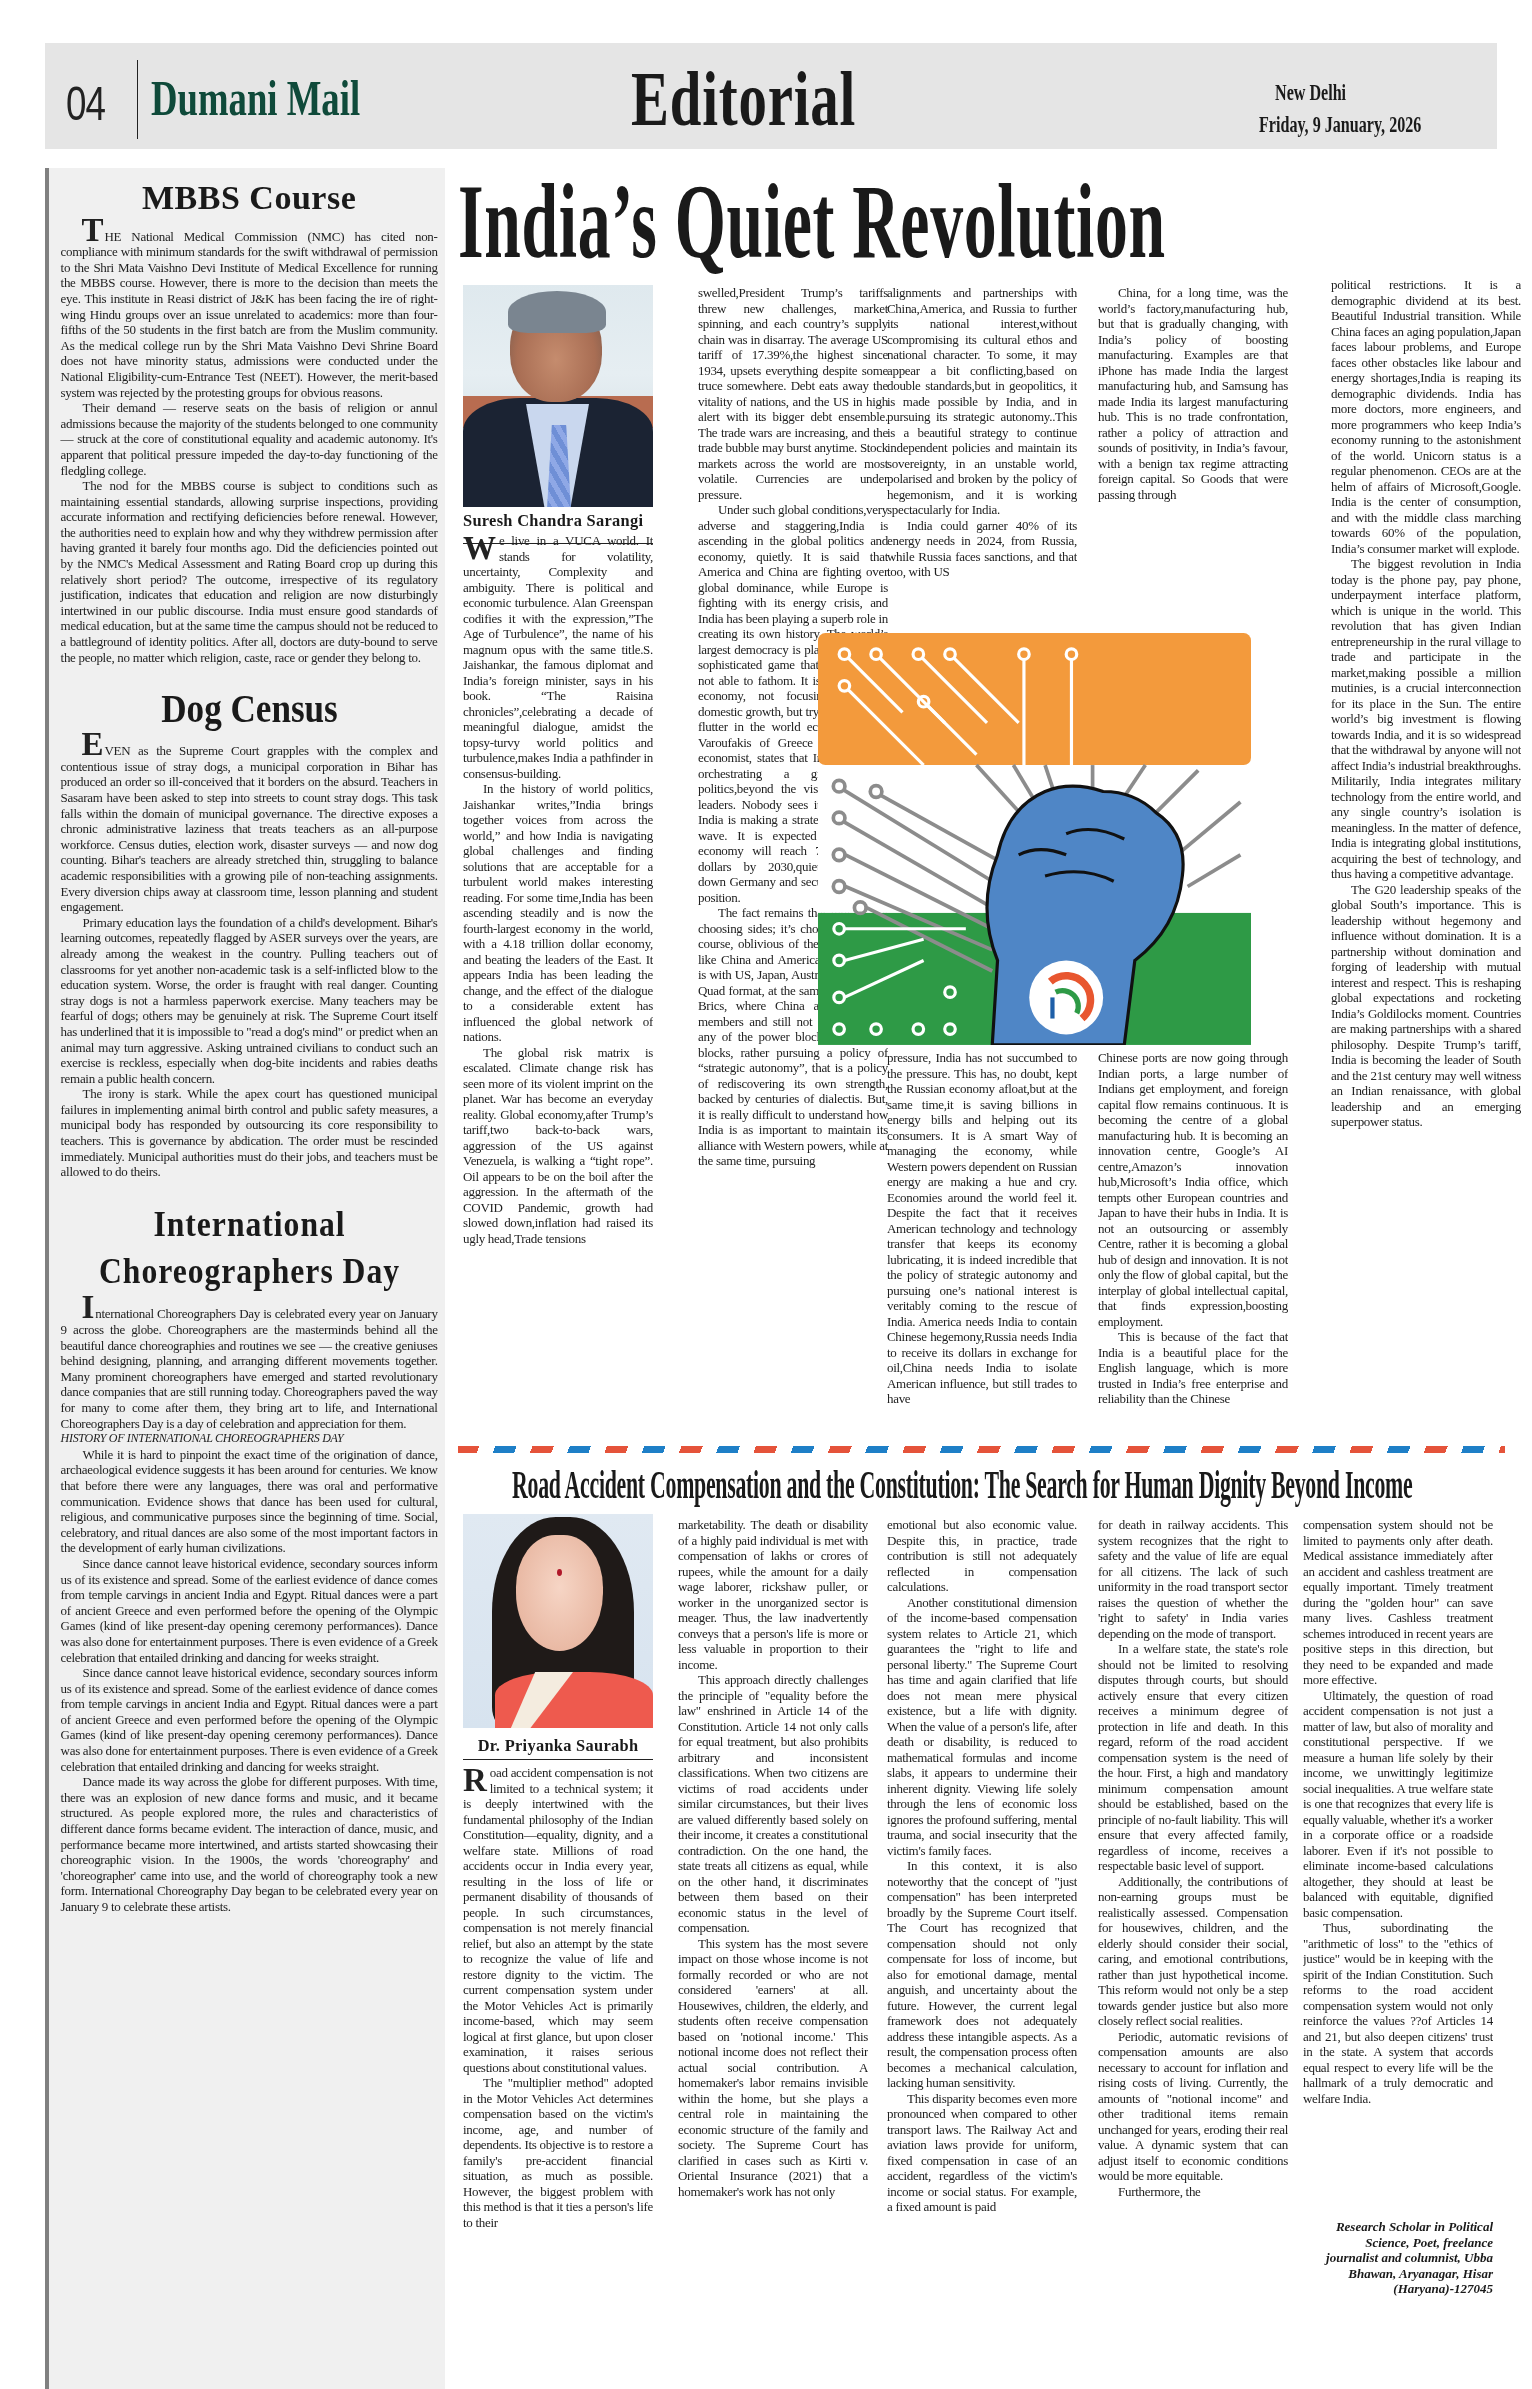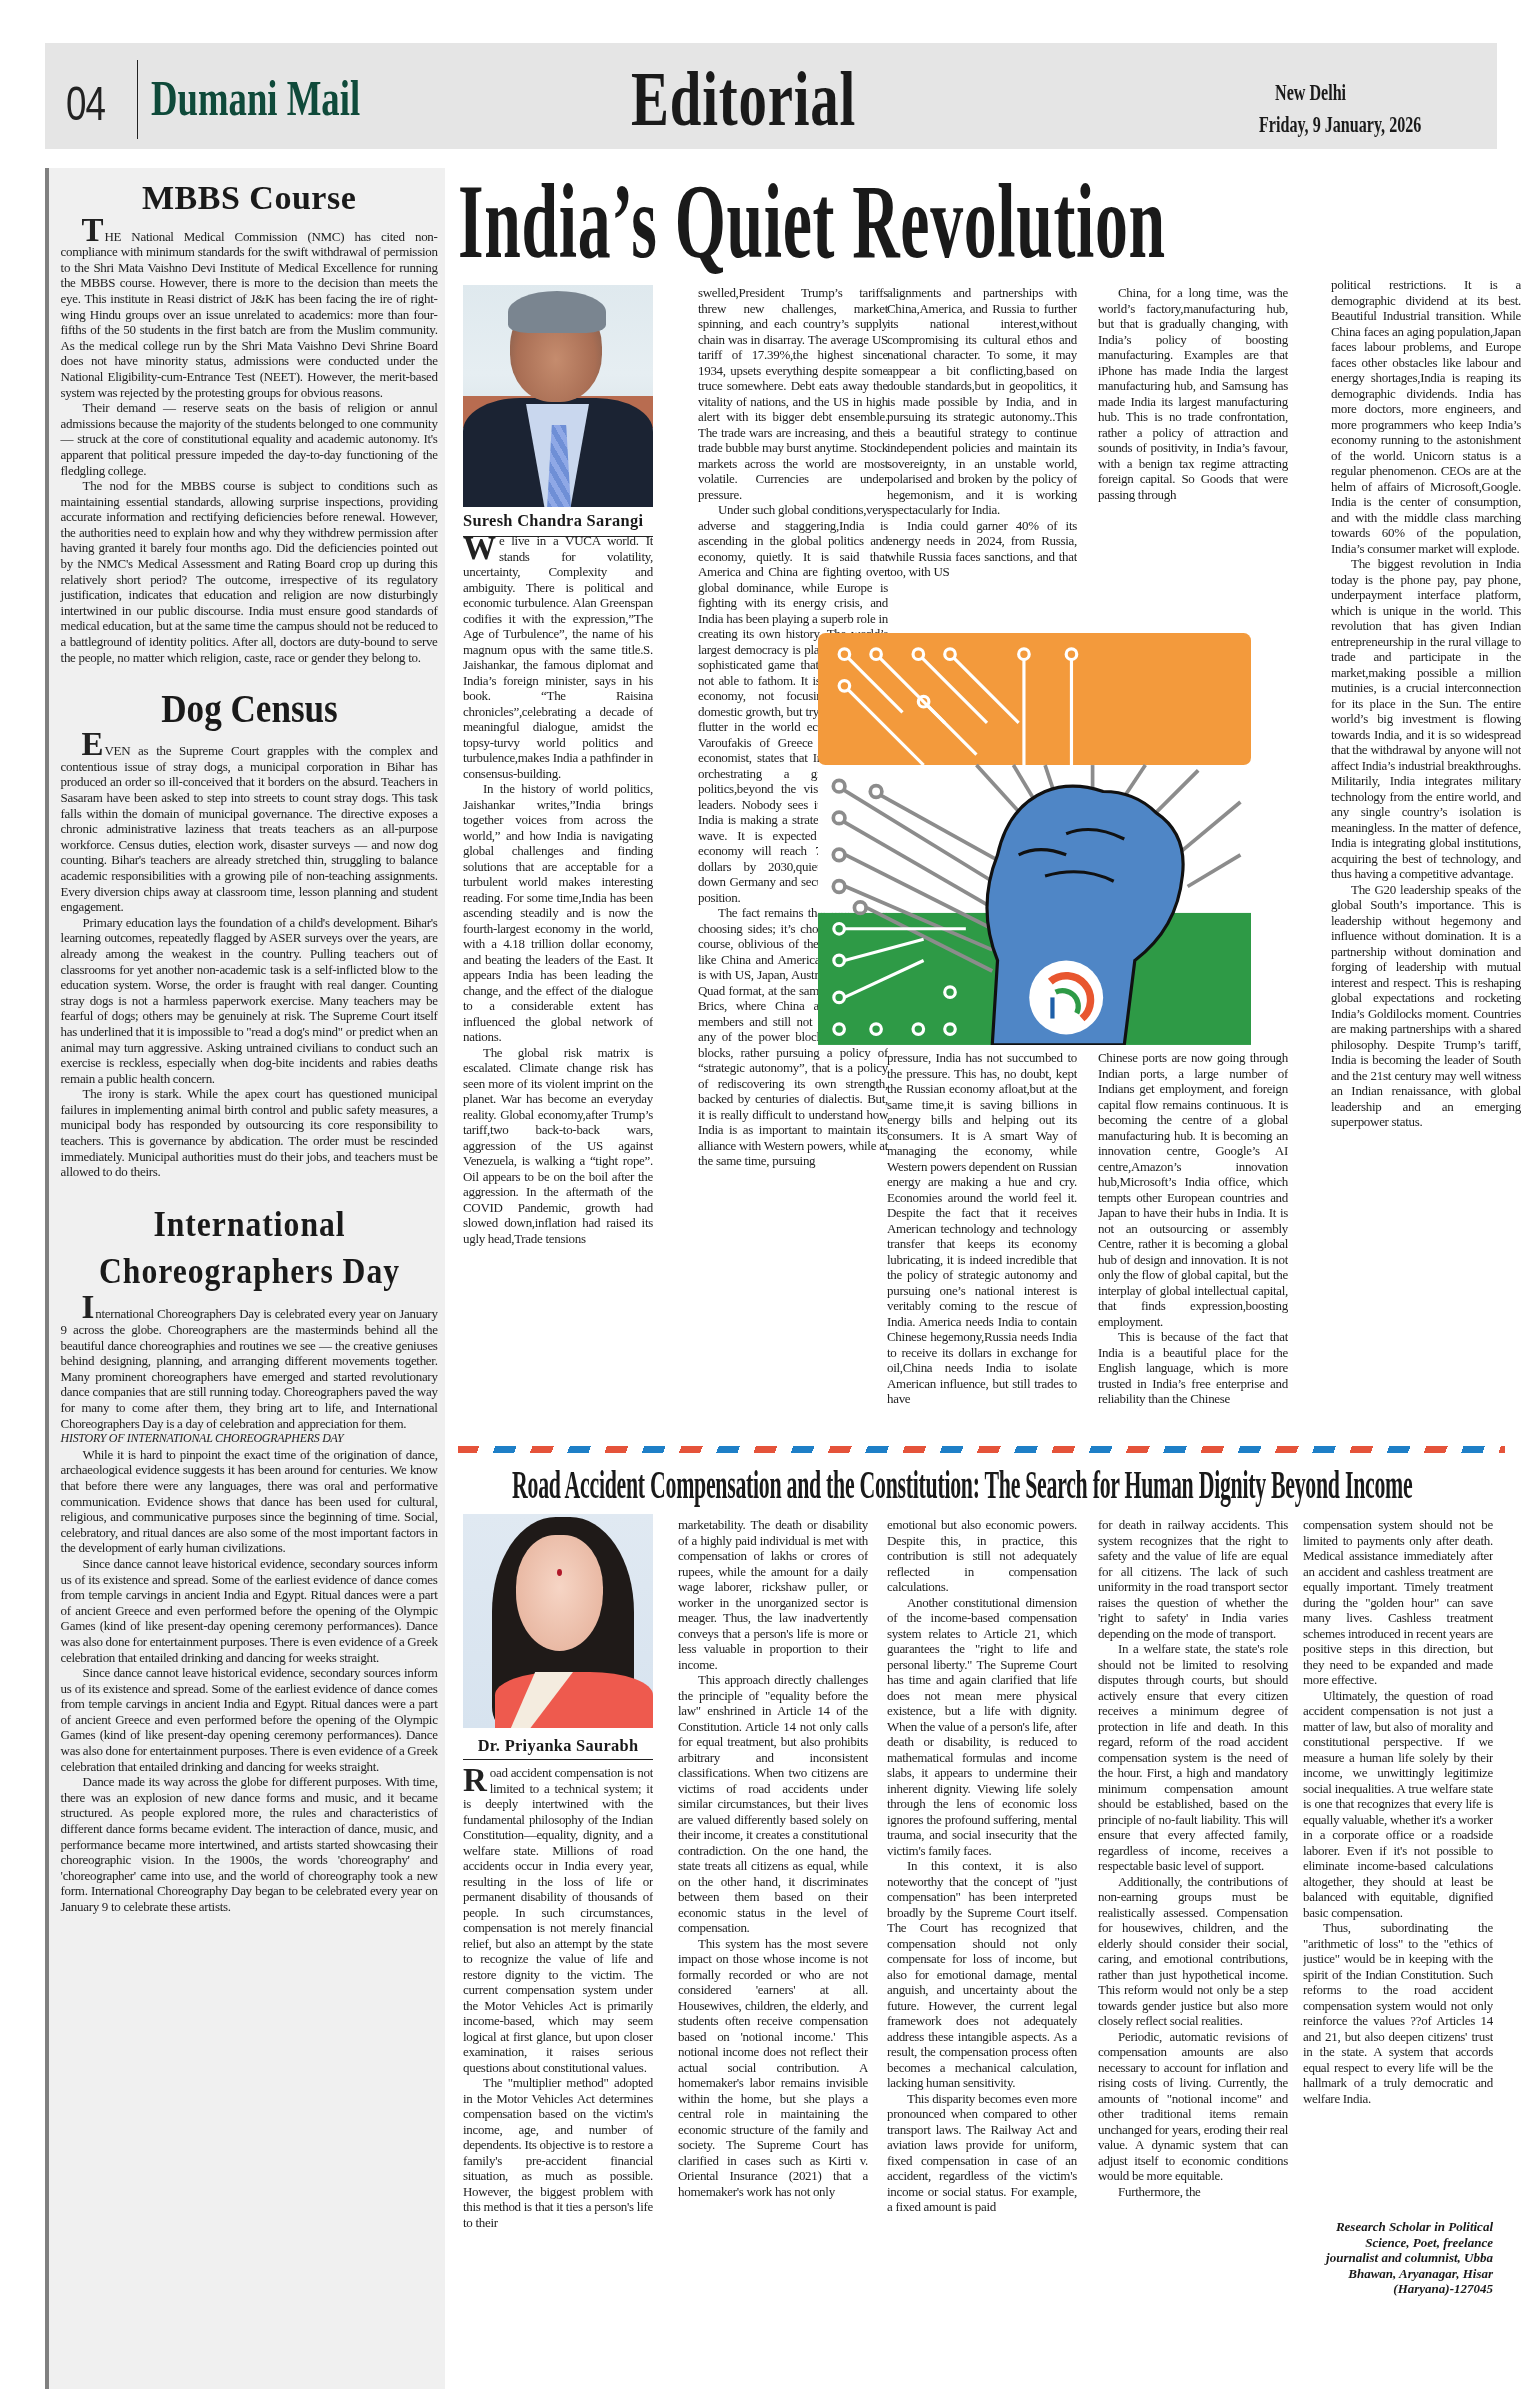--- a/index.html
+++ b/index.html
@@ -35,21 +35,21 @@
   .col p { text-indent: 20px; }
   .col p.noind { text-indent: 0; }
 
   .photo-box { position: absolute; left: 463px; top: 285px; width: 190px; height: 222px; background: linear-gradient(180deg, #dfe9ee 0%, #e6eef2 40%, #c9d7de 100%); overflow: hidden; }
   .photo-man-head { position: absolute; left: 47px; top: 10.6px; width: 92px; height: 106px; border-radius: 48% 48% 45% 45%; background: radial-gradient(ellipse at 50% 60%, #c58c6e 0%, #a96e54 60%, #6d564b 100%); }
   .photo-man-hair { position: absolute; left: 45px; top: 6.3px; width: 98px; height: 42px; border-radius: 50% 50% 20% 20%; background: #7a8590; }
   .photo-man-suit { position: absolute; left: 0; top: 113px; width: 190px; height: 111px; background: #1b2333; border-radius: 30% 30% 0 0; }
   .photo-man-shirt { position: absolute; left: 63px; top: 119px; width: 63px; height: 106px; background: #c9d7ee; clip-path: polygon(0 0, 100% 0, 70% 100%, 30% 100%); }
   .photo-man-tie { position: absolute; left: 84px; top: 140px; width: 24px; height: 84px; background: repeating-linear-gradient(60deg, #6f8fd6 0 5.3px, #8fa8e6 5.3px 10.6px); clip-path: polygon(20% 0, 80% 0, 100% 100%, 0 100%); }
   .photo-man-chair { position: absolute; left: 0; top: 111px; width: 190px; height: 32px; background: #b86c50; z-index: 0; }
-  .byline { position: absolute; left: 463px; top: 511px; width: 190px; font-size: 16.4px; font-weight: bold; border-bottom: 1.6px solid #222; padding-bottom: 5px; white-space: nowrap; letter-spacing: 0.3px; }
+  .byline { position: absolute; left: 463px; top: 511px; width: 190px; font-size: 16.4px; font-weight: bold; border-bottom: 1.6px solid #222; padding-bottom: 12px; white-space: nowrap; letter-spacing: 0.3px; }
 
   
   .illo { position: absolute; left: 818px; top: 633px; width: 433px; height: 412px; overflow: hidden; }
 
   
   .airmail { position: absolute; left: 458px; top: 1446px; width: 1047px; height: 7.4px; background: repeating-linear-gradient(110deg, #e5533a 0 20px, transparent 20px 35px, #1e7fc7 35px 55px, transparent 55px 70px); }
 
   .headline2 { position: absolute; left: 512px; top: 1462px; font-size: 39px; font-weight: bold; white-space: nowrap; transform: scaleX(0.56); transform-origin: left top; color: #1a1a1a; letter-spacing: -0.5px; }
 
   .photo2 { position: absolute; left: 463px; top: 1514px; width: 190px; height: 214px; background: linear-gradient(180deg, #e0e9f2 0%, #d7e3ef 100%); overflow: hidden; }
@@ -230,21 +230,21 @@
   <p>The "multiplier method" adopted in the Motor Vehicles Act determines compensation based on the victim's income, age, and number of dependents. Its objective is to restore a family's pre-accident financial situation, as much as possible. However, the biggest problem with this method is that it ties a person's life to their</p>
 </div>
 
 <div class="col" style="left:678px; top:1517px; width:190px; height:839px;">
   <p class="noind">marketability. The death or disability of a highly paid individual is met with compensation of lakhs or crores of rupees, while the amount for a daily wage laborer, rickshaw puller, or worker in the unorganized sector is meager. Thus, the law inadvertently conveys that a person's life is more or less valuable in proportion to their income.</p>
   <p>This approach directly challenges the principle of "equality before the law" enshrined in Article 14 of the Constitution. Article 14 not only calls for equal treatment, but also prohibits arbitrary and inconsistent classifications. When two citizens are victims of road accidents under similar circumstances, but their lives are valued differently based solely on their income, it creates a constitutional contradiction. On the one hand, the state treats all citizens as equal, while on the other hand, it discriminates between them based on their economic status in the level of compensation.</p>
   <p>This system has the most severe impact on those whose income is not formally recorded or who are not considered 'earners' at all. Housewives, children, the elderly, and students often receive compensation based on 'notional income.' This notional income does not reflect their actual social contribution. A homemaker's labor remains invisible within the home, but she plays a central role in maintaining the economic structure of the family and society. The Supreme Court has clarified in cases such as Kirti v. Oriental Insurance (2021) that a homemaker's work has not only</p>
 </div>
 
 <div class="col" style="left:887px; top:1517px; width:190px; height:839px;">
-  <p class="noind">emotional but also economic powers. Despite this, in practice, this contribution is still not adequately reflected in compensation calculations.</p>
+  <p class="noind">emotional but also economic value. Despite this, in practice, trade contribution is still not adequately reflected in compensation calculations.</p>
   <p>Another constitutional dimension of the income-based compensation system relates to Article 21, which guarantees the "right to life and personal liberty." The Supreme Court has time and again clarified that life does not mean mere physical existence, but a life with dignity. When the value of a person's life, after death or disability, is reduced to mathematical formulas and income slabs, it appears to undermine their inherent dignity. Viewing life solely through the lens of economic loss ignores the profound suffering, mental trauma, and social insecurity that the victim's family faces.</p>
   <p>In this context, it is also noteworthy that the concept of "just compensation" has been interpreted broadly by the Supreme Court itself. The Court has recognized that compensation should not only compensate for loss of income, but also for emotional damage, mental anguish, and uncertainty about the future. However, the current legal framework does not adequately address these intangible aspects. As a result, the compensation process often becomes a mechanical calculation, lacking human sensitivity.</p>
   <p>This disparity becomes even more pronounced when compared to other transport laws. The Railway Act and aviation laws provide for uniform, fixed compensation in case of an accident, regardless of the victim's income or social status. For example, a fixed amount is paid</p>
 </div>
 
 <div class="col" style="left:1098px; top:1517px; width:190px; height:839px;">
   <p class="noind">for death in railway accidents. This system recognizes that the right to safety and the value of life are equal for all citizens. The lack of such uniformity in the road transport sector raises the question of whether the 'right to safety' in India varies depending on the mode of transport.</p>
   <p>In a welfare state, the state's role should not be limited to resolving disputes through courts, but should actively ensure that every citizen receives a minimum degree of protection in life and death. In this regard, reform of the road accident compensation system is the need of the hour. First, a high and mandatory minimum compensation amount should be established, based on the principle of no-fault liability. This will ensure that every affected family, regardless of income, receives a respectable basic level of support.</p>
   <p>Additionally, the contributions of non-earning groups must be realistically assessed. Compensation for housewives, children, and the elderly should consider their social, caring, and emotional contributions, rather than just hypothetical income. This reform would not only be a step towards gender justice but also more closely reflect social realities.</p>
   <p>Periodic, automatic revisions of compensation amounts are also necessary to account for inflation and rising costs of living. Currently, the amounts of "notional income" and other traditional items remain unchanged for years, eroding their real value. A dynamic system that can adjust itself to economic conditions would be more equitable.</p>

